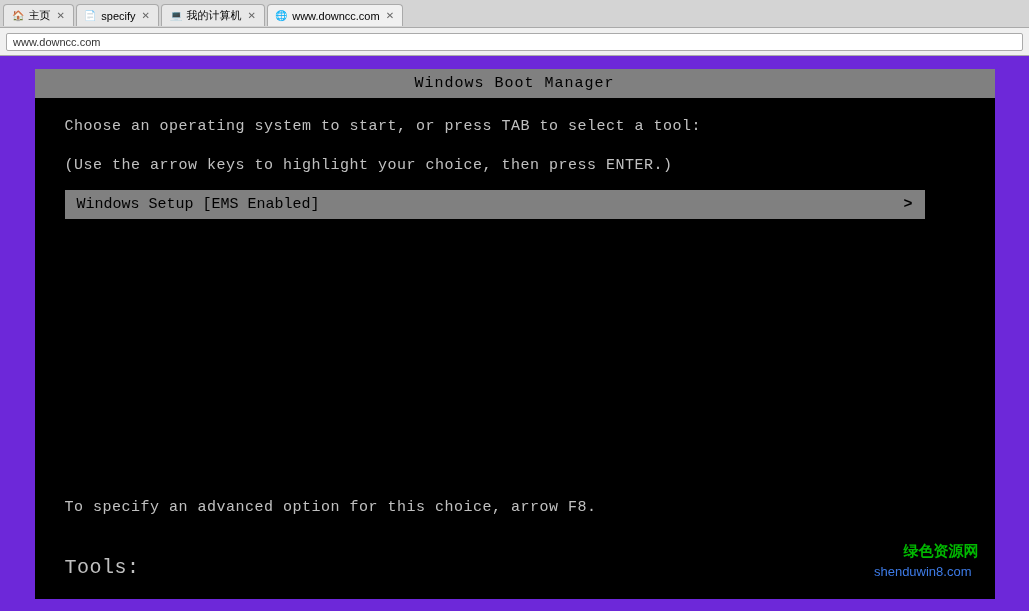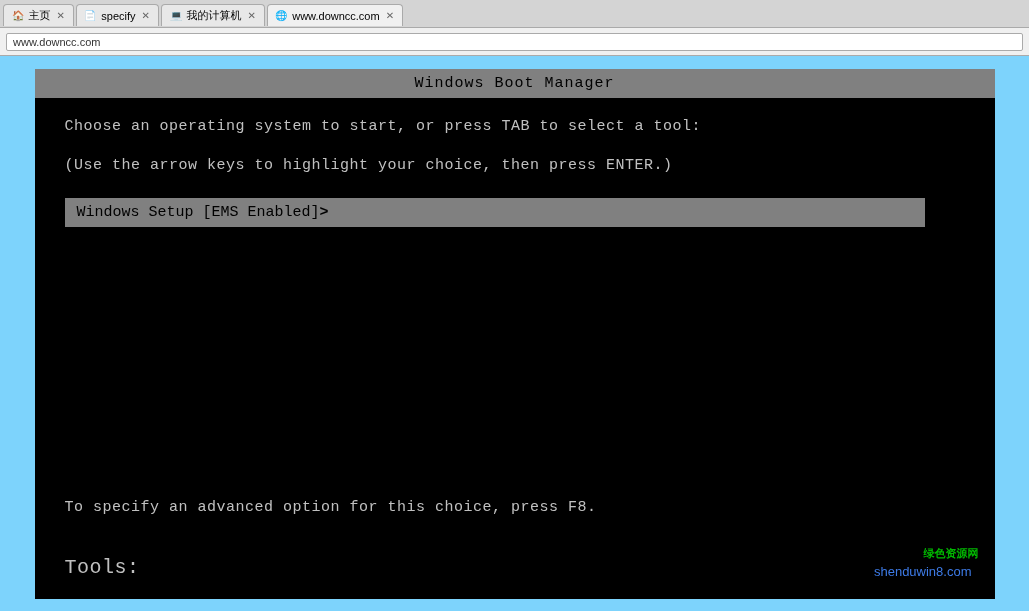--- a/index.html
+++ b/index.html
@@ -79,21 +79,21 @@
       border-radius: 2px;
       padding: 2px 6px;
       font-size: 11px;
       background: white;
       color: #333;
     }
 
     
     .boot-screen-wrapper {
       flex: 1;
-      background: #7dd3fc;
+      background: #6d28d9;
       display: flex;
       align-items: center;
       justify-content: center;
       padding: 4px;
     }
 
     .boot-screen {
       width: 960px;
       height: 530px;
       background: #000;
@@ -124,31 +124,31 @@
       flex-direction: column;
     }
 
     .boot-line1 {
       margin-bottom: 22px;
       font-size: 15px;
       letter-spacing: 0.5px;
     }
 
     .boot-line2 {
-      margin-bottom: 24px;
+      margin-bottom: 16px;
       font-size: 15px;
       letter-spacing: 0.5px;
     }
 
     .boot-selection {
       background: #808080;
       color: #000;
       padding: 6px 12px;
       display: flex;
-      justify-content: flex-start;
+      justify-content: space-between;
       align-items: center;
       font-family: 'Courier New', Courier, monospace;
       font-size: 15px;
       margin-bottom: 8px;
       width: 860px;
     }
 
     .boot-selection-arrow {
       font-weight: bold;
     }
@@ -168,21 +168,21 @@
       letter-spacing: 0.5px;
     }
 
     
     .watermark-green {
       position: absolute;
       bottom: 38px;
       right: 16px;
       color: #00cc00;
       font-family: Arial, sans-serif;
-      font-size: 11px;
+      font-size: 15px;
       font-weight: bold;
       opacity: 0.9;
     }
 
     .watermark-blue {
       position: absolute;
       bottom: 20px;
       right: 23px;
       color: #4488ff;
       font-family: Arial, sans-serif;
@@ -233,21 +233,21 @@
         <div class="boot-line1">Choose an operating system to start, or press TAB to select a tool:</div>
         <div class="boot-line2">(Use the arrow keys to highlight your choice, then press ENTER.)</div>
 
         <div class="boot-selection">
           <span>Windows Setup [EMS Enabled]</span>
           <span class="boot-selection-arrow">&gt;</span>
         </div>
 
         <div class="boot-spacer"></div>
 
-        <div class="boot-footer-line">To specify an advanced option for this choice, press F8.</div>
+        <div class="boot-footer-line">To specify an advanced option for this choice, arrow F8.</div>
         <div class="boot-tools">Tools:</div>
       </div>
 
       <div class="watermark-green">绿色资源网</div>
       <div class="watermark-blue">shenduwin8.com</div>
 
     </div>
   </div>
 
 </div>

